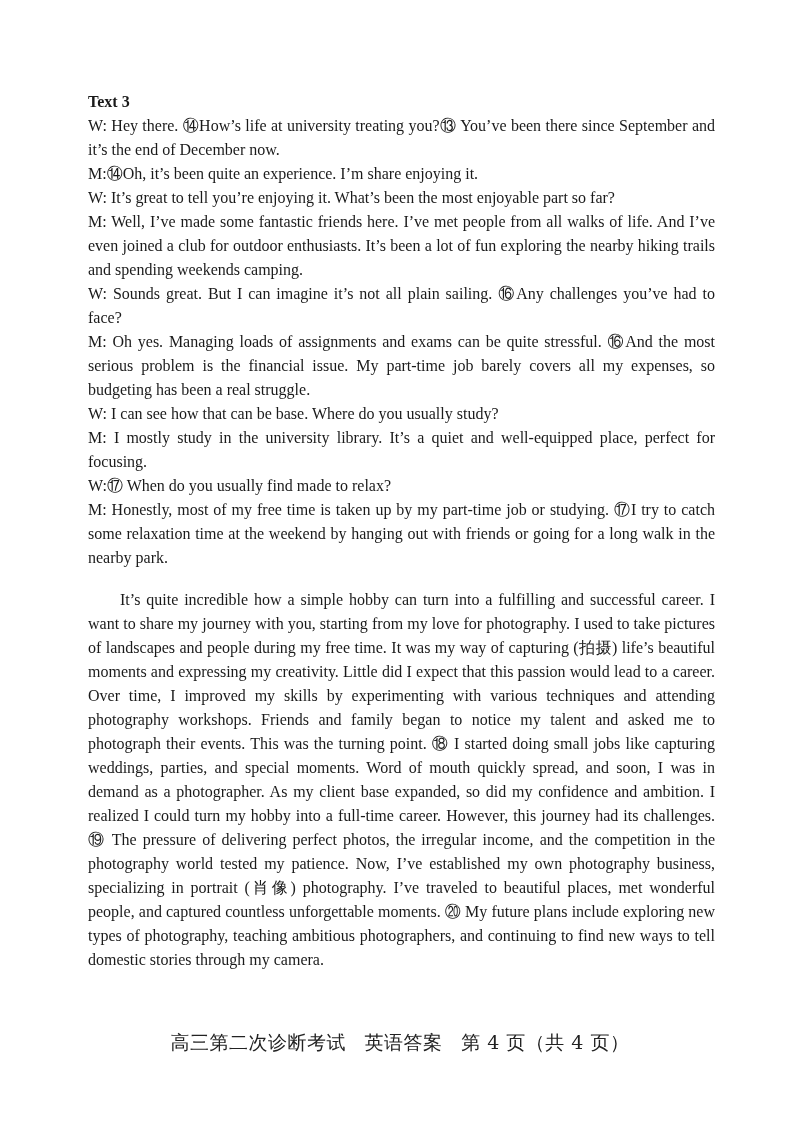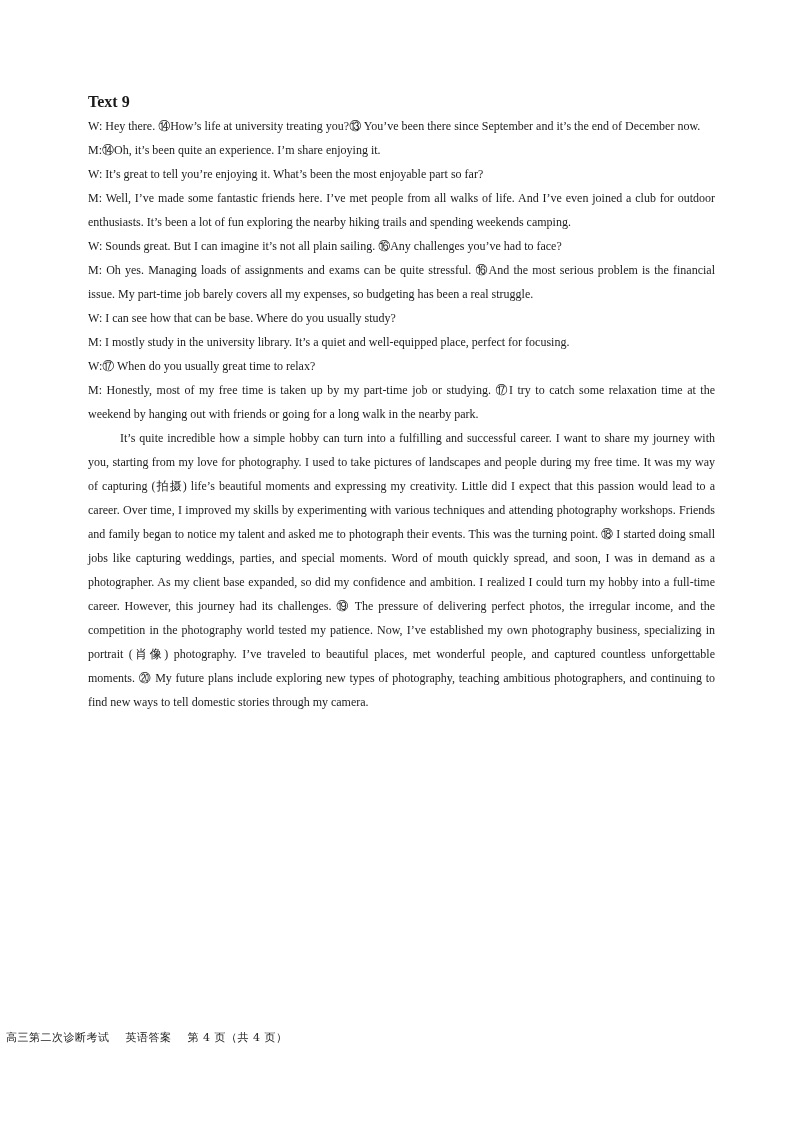--- a/index.html
+++ b/index.html
@@ -21,59 +21,61 @@
       top: 90px;
       width: 627px;
     }
     .heading {
       font-weight: bold;
       font-size: 16px;
       line-height: 24px;
       height: 24px;
     }
     .para {
-      font-size: 12px;
+      font-size: 16px;
       line-height: 24px;
       text-align: justify;
       text-align-last: left;
       margin: 0;
     }
     .para.indent {
       text-indent: 32px;
+      margin-top: 18px;
     }
     .footer {
       position: absolute;
       left: 0;
       right: 0;
       top: 1030px;
-      font-size: 11px;
+      text-align: center;
+      font-size: 19px;
       font-family: "DejaVu Serif", "Liberation Serif", serif;
       color: #222;
       letter-spacing: 0.5px;
     }
     .footer span {
       margin: 0 6px;
     }
   </style>
 </head>
 <body>
 
 <div class="page">
 
-  <div class="heading">Text 9</div>
+  <div class="heading">Text 3</div>
 
   <p class="para"><span>W:</span><span> Hey there. ⑭How’s life at university treating you?⑬  You’ve been there since September and it’s the end of December now.</span></p>
   <p class="para"><span>M:</span><span>⑭Oh, it’s been quite an experience. I’m share enjoying it.</span></p>
   <p class="para"><span>W:</span><span> It’s great to tell you’re enjoying it. What’s been the most enjoyable part so far?</span></p>
   <p class="para"><span>M:</span><span> Well, I’ve made some fantastic friends here. I’ve met people from all walks of life. And I’ve even joined a club for outdoor enthusiasts. It’s been a lot of fun exploring the nearby hiking trails and spending weekends camping.</span></p>
   <p class="para"><span>W:</span><span> Sounds great. But I can imagine it’s not all plain sailing. ⑯Any challenges you’ve had to face?</span></p>
   <p class="para"><span>M:</span><span> Oh yes. Managing loads of assignments and exams can be quite stressful. ⑯And the most serious problem is the financial issue. My part-time job barely covers all my expenses, so budgeting has been a real struggle.</span></p>
   <p class="para"><span>W:</span><span> I can see how that can be base. Where do you usually study?</span></p>
   <p class="para"><span>M:</span><span> I mostly study in the university library. It’s a quiet and well-equipped place, perfect for focusing.</span></p>
-  <p class="para"><span>W:</span><span>⑰ When do you usually great time to relax?</span></p>
+  <p class="para"><span>W:</span><span>⑰ When do you usually find made to relax?</span></p>
   <p class="para"><span>M:</span><span> Honestly, most of my free time is taken up by my part-time job or studying. ⑰I try to catch some relaxation time at the weekend by hanging out with friends or going for a long walk in the nearby park.</span></p>
 
 
   <p class="para indent">It’s quite incredible how a simple hobby can turn into a fulfilling and successful career. I want to share my journey with you, starting from my love for photography. I used to take pictures of landscapes and people during my free time. It was my way of capturing (拍摄) life’s beautiful moments and expressing my creativity. Little did I expect that this passion would lead to a career. Over time, I improved my skills by experimenting with various techniques and attending photography workshops. Friends and family began to notice my talent and asked me to photograph their events. This was the turning point. ⑱ I started doing small jobs like capturing weddings, parties, and special moments. Word of mouth quickly spread, and soon, I was in demand as a photographer. As my client base expanded, so did my confidence and ambition. I realized I could turn my hobby into a full-time career. However, this journey had its challenges. ⑲ The pressure of delivering perfect photos, the irregular income, and the competition in the photography world tested my patience. Now, I’ve established my own photography business, specializing in portrait (肖像) photography. I’ve traveled to beautiful places, met wonderful people, and captured countless unforgettable moments. ⑳ My future plans include exploring new types of photography, teaching ambitious photographers, and continuing to find new ways to tell domestic stories through my camera.</p>
 
 </div>
 
 <div class="footer">
   <span>高三第二次诊断考试</span>
   <span>英语答案</span>

